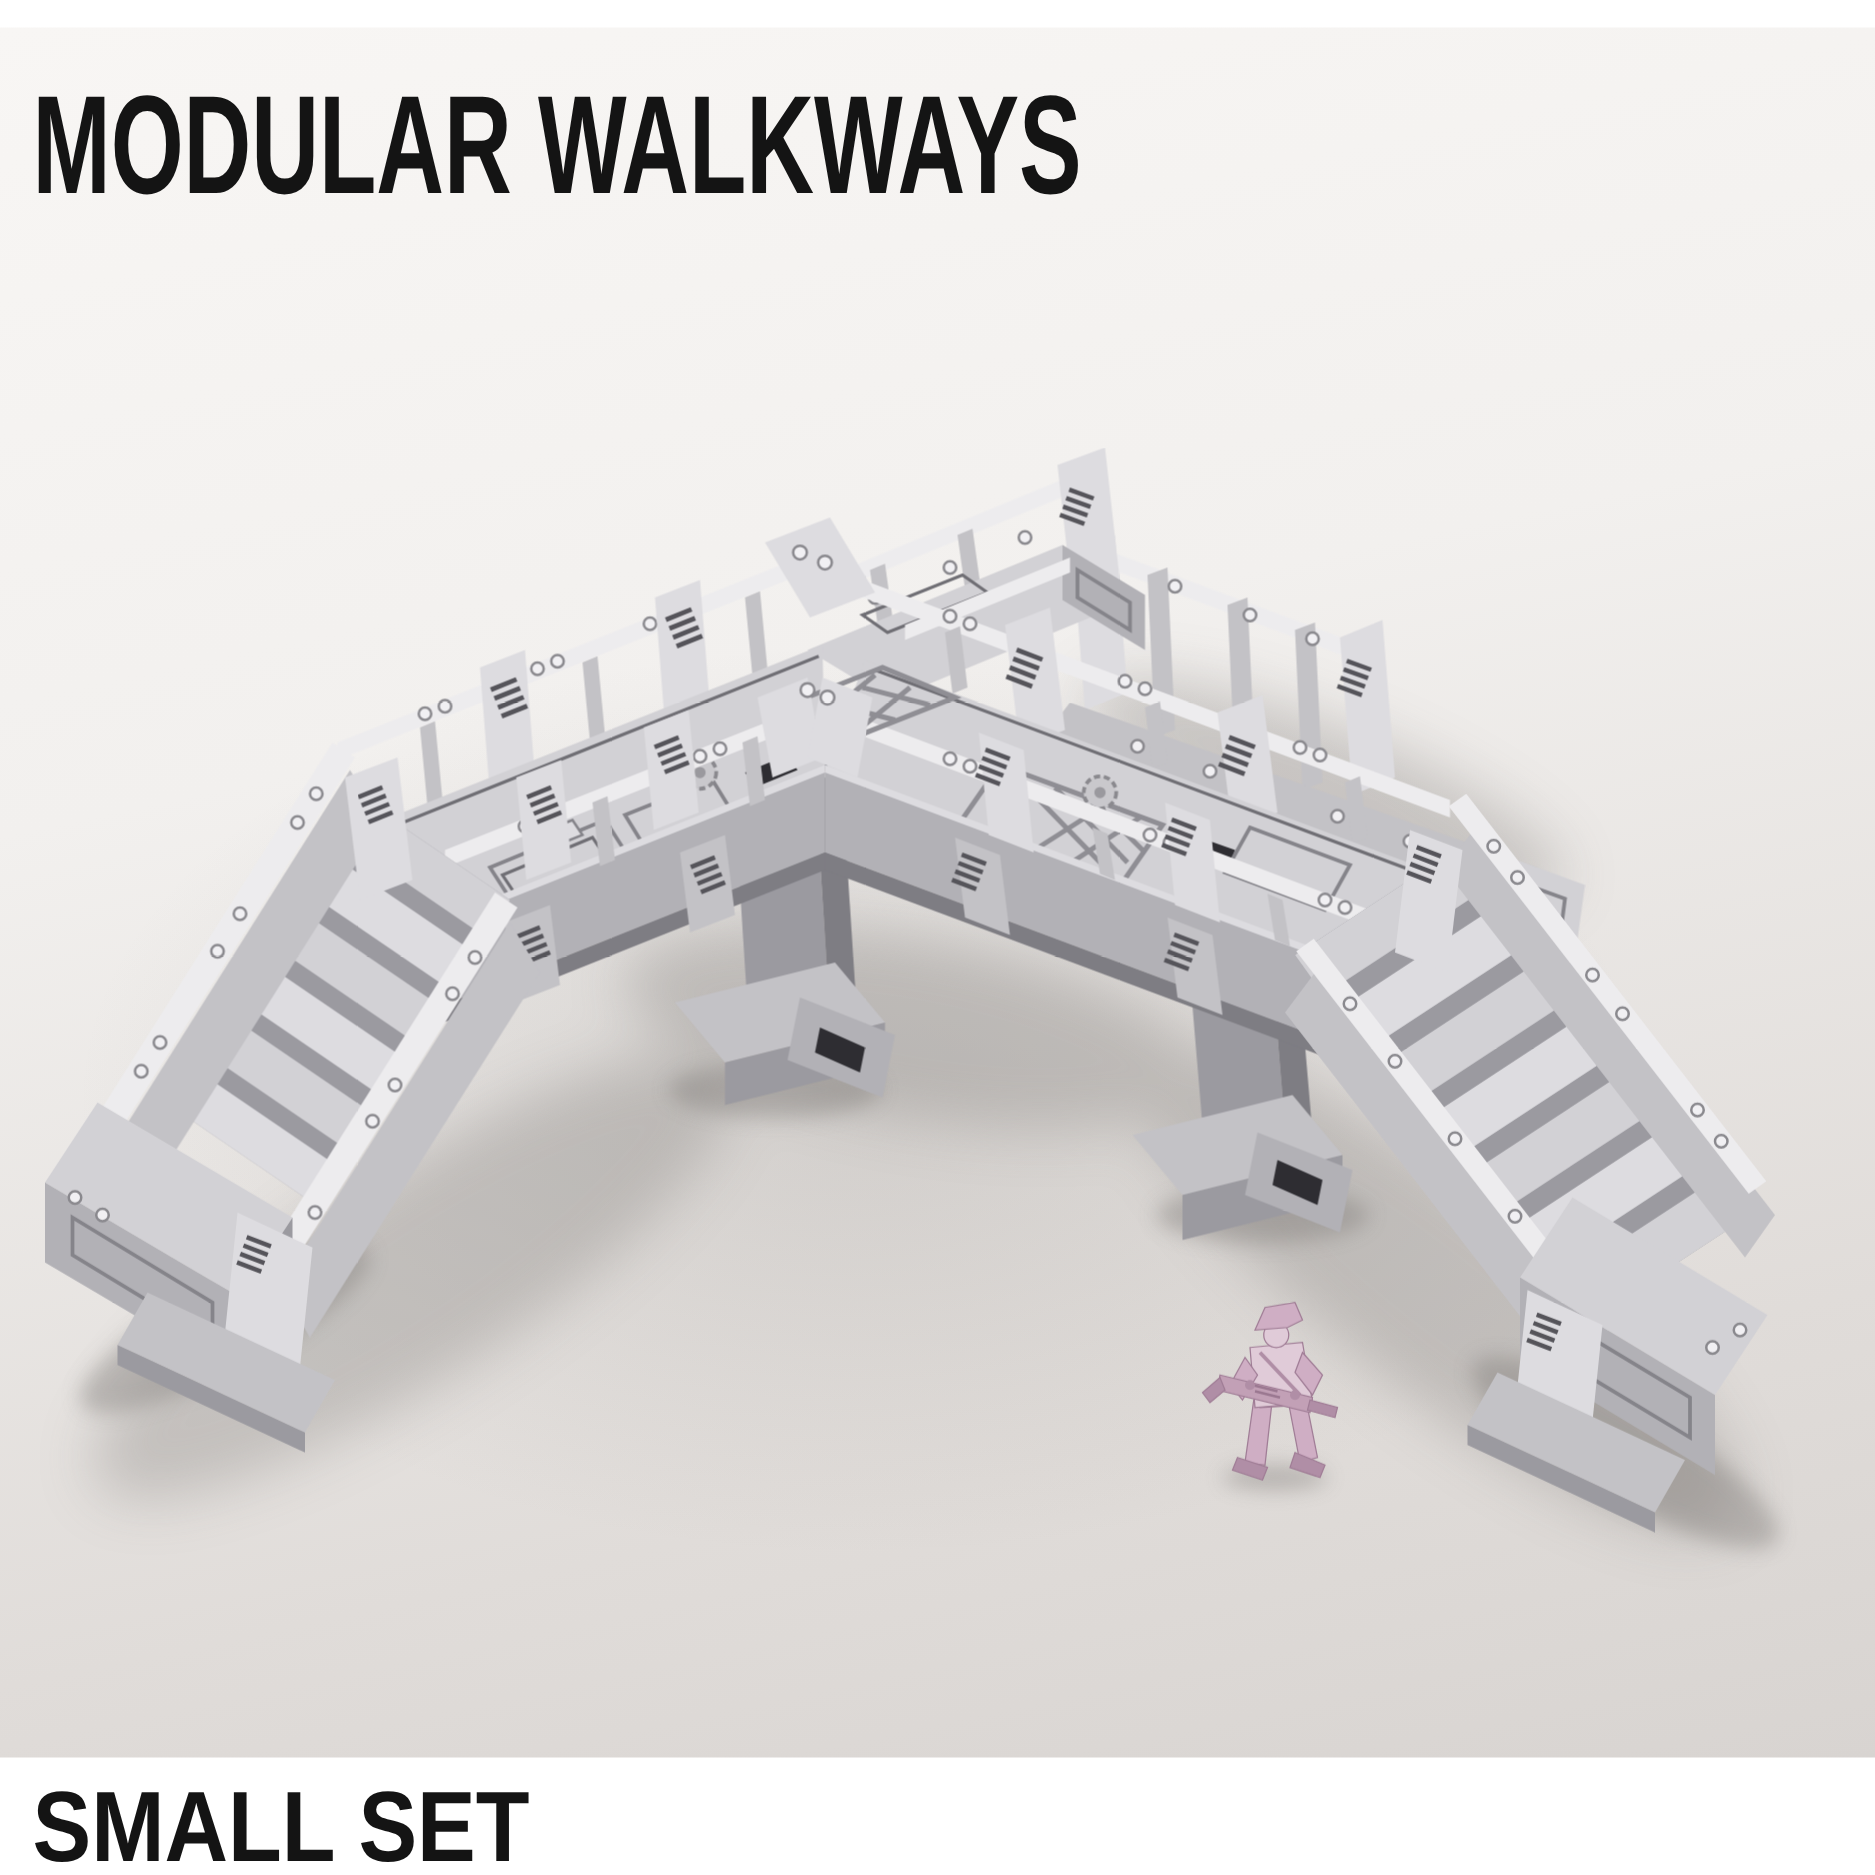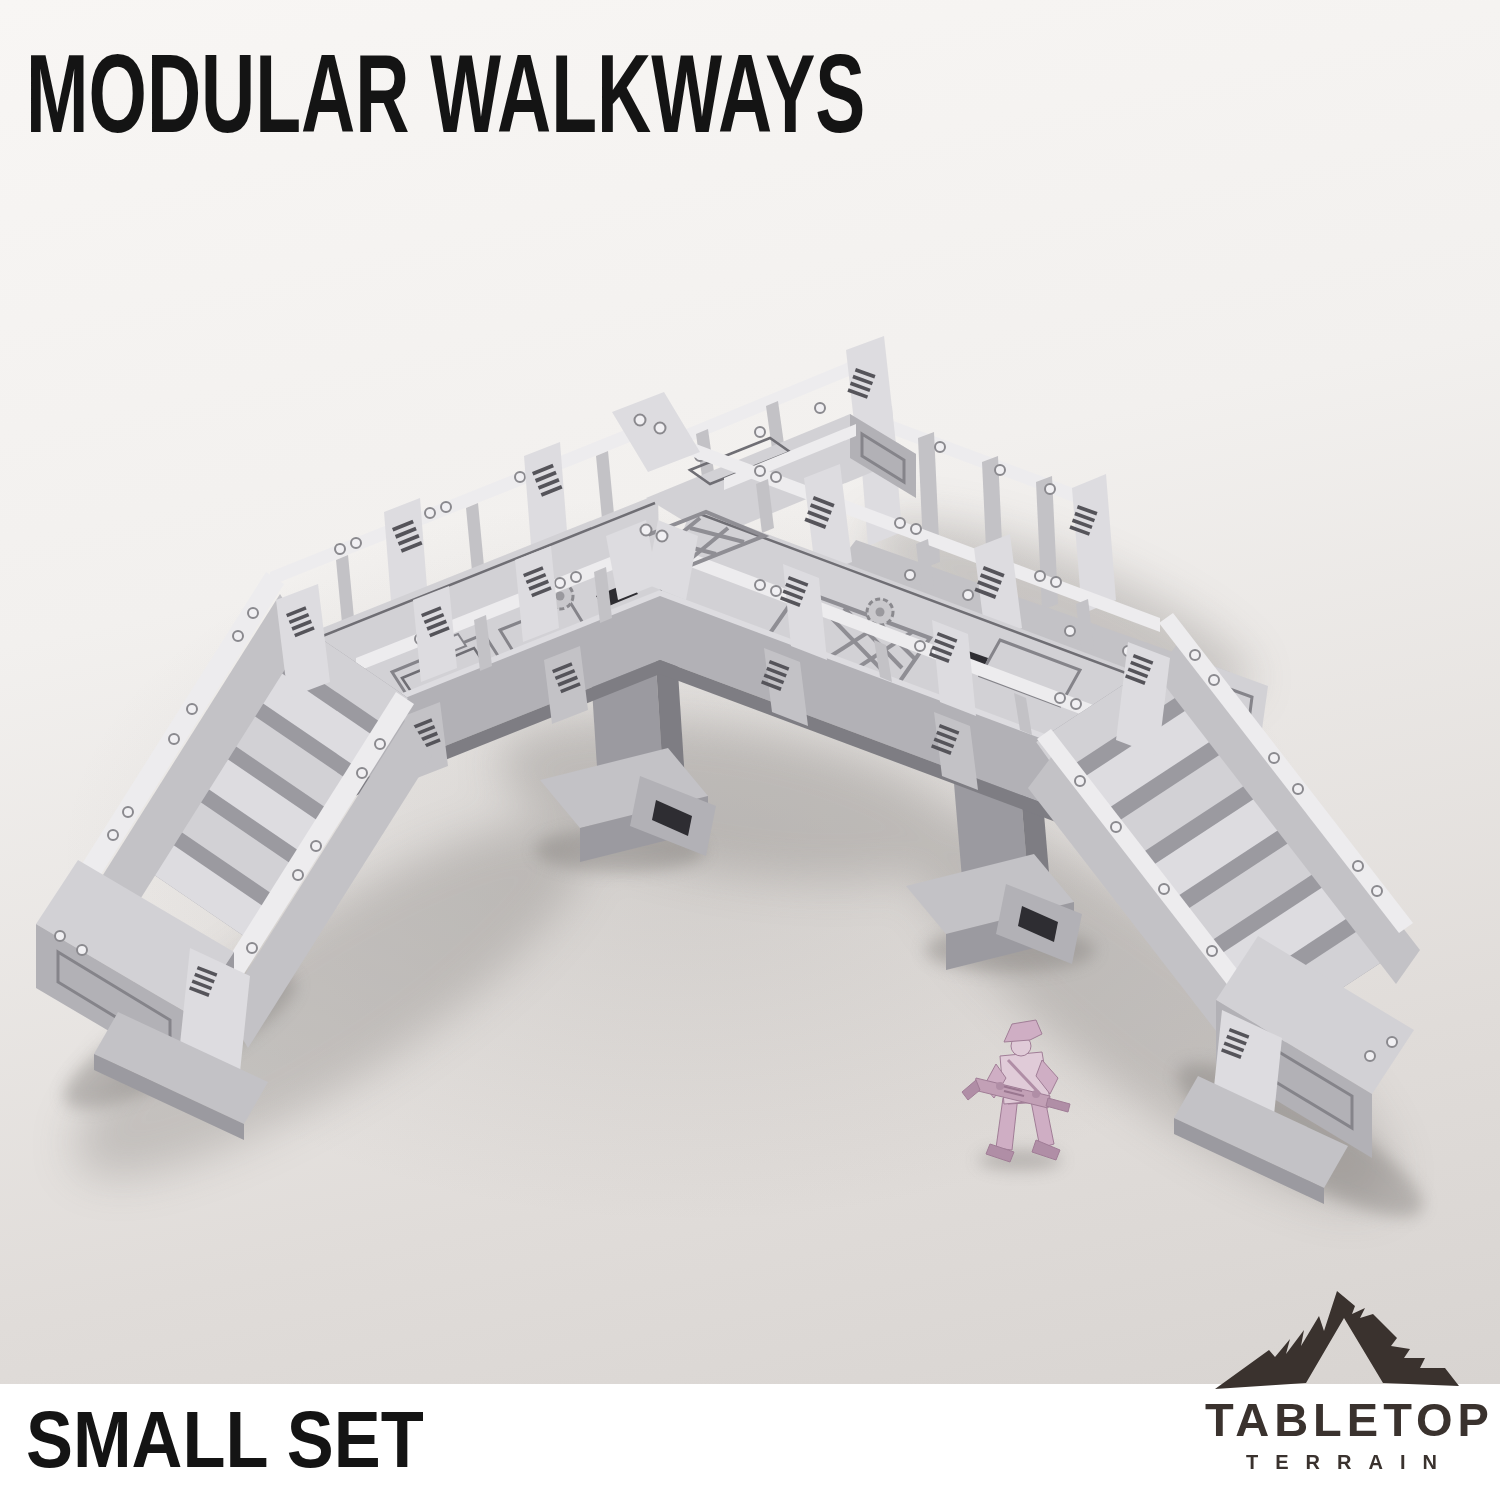--- a/index.html
+++ b/index.html
@@ -9,20 +9,21 @@
   html,body{margin:0;padding:0;}
   body{
     width:1500px;height:1500px;overflow:hidden;
     font-family:"Liberation Sans",sans-serif;
   }
   .stage{
     position:relative;width:1500px;height:1384px;
     background:
       radial-gradient(900px 520px at 46% 62%, rgba(122,117,113,.20), rgba(122,117,113,0) 70%),
       linear-gradient(168deg,#f8f6f4 0%,#f2f0ee 38%,#e0dcd9 78%,#d8d4d1 100%);
+    margin-top: 22px;
   }
   .scene{position:absolute;left:0;top:0;}
   .title{
     position:absolute;left:26px;top:38px;margin:0;
     font-size:112px;font-weight:700;line-height:1;letter-spacing:0;
     color:var(--text-color);white-space:nowrap;
     transform:scaleX(.67);transform-origin:left top;
   }
   .subtitle{
     position:absolute;left:26px;top:1400px;
@@ -351,21 +352,14 @@
       <circle fill="#b08ea6" cx="1000" cy="1086" r="4" stroke="none"></circle>
       <circle fill="#b08ea6" cx="1036" cy="1094" r="4" stroke="none"></circle>
       <circle fill="#e0cbd8" cx="1021" cy="1046" r="10"></circle>
       <polygon fill="#cfaec4" points="1004,1042 1012,1024 1036,1020 1042,1034 1030,1040"></polygon>
     </g>
   </svg>
 
   <h1 class="title">MODULAR WALKWAYS</h1>
   <div class="subtitle">SMALL SET</div>
 
-  <div class="brand">
-    <svg width="272" height="106" viewBox="0 0 272 106">
-      <polygon fill="var(--logo-color)" points="8,103 62,64 68,71 83,53 79,68 97,44 94,60 112,30 117,45 130,5 148,20 145,28 158,22 153,32 166,28 190,52 184,60 203,63 197,72 218,72 213,82 238,82 252,100 176,97 137,32 99,97"></polygon>
-    </svg>
-    <div class="brand-name">TABLETOP</div>
-    <div class="brand-sub">TERRAIN</div>
-  </div>
 
 </div>
 
 </body></html>

